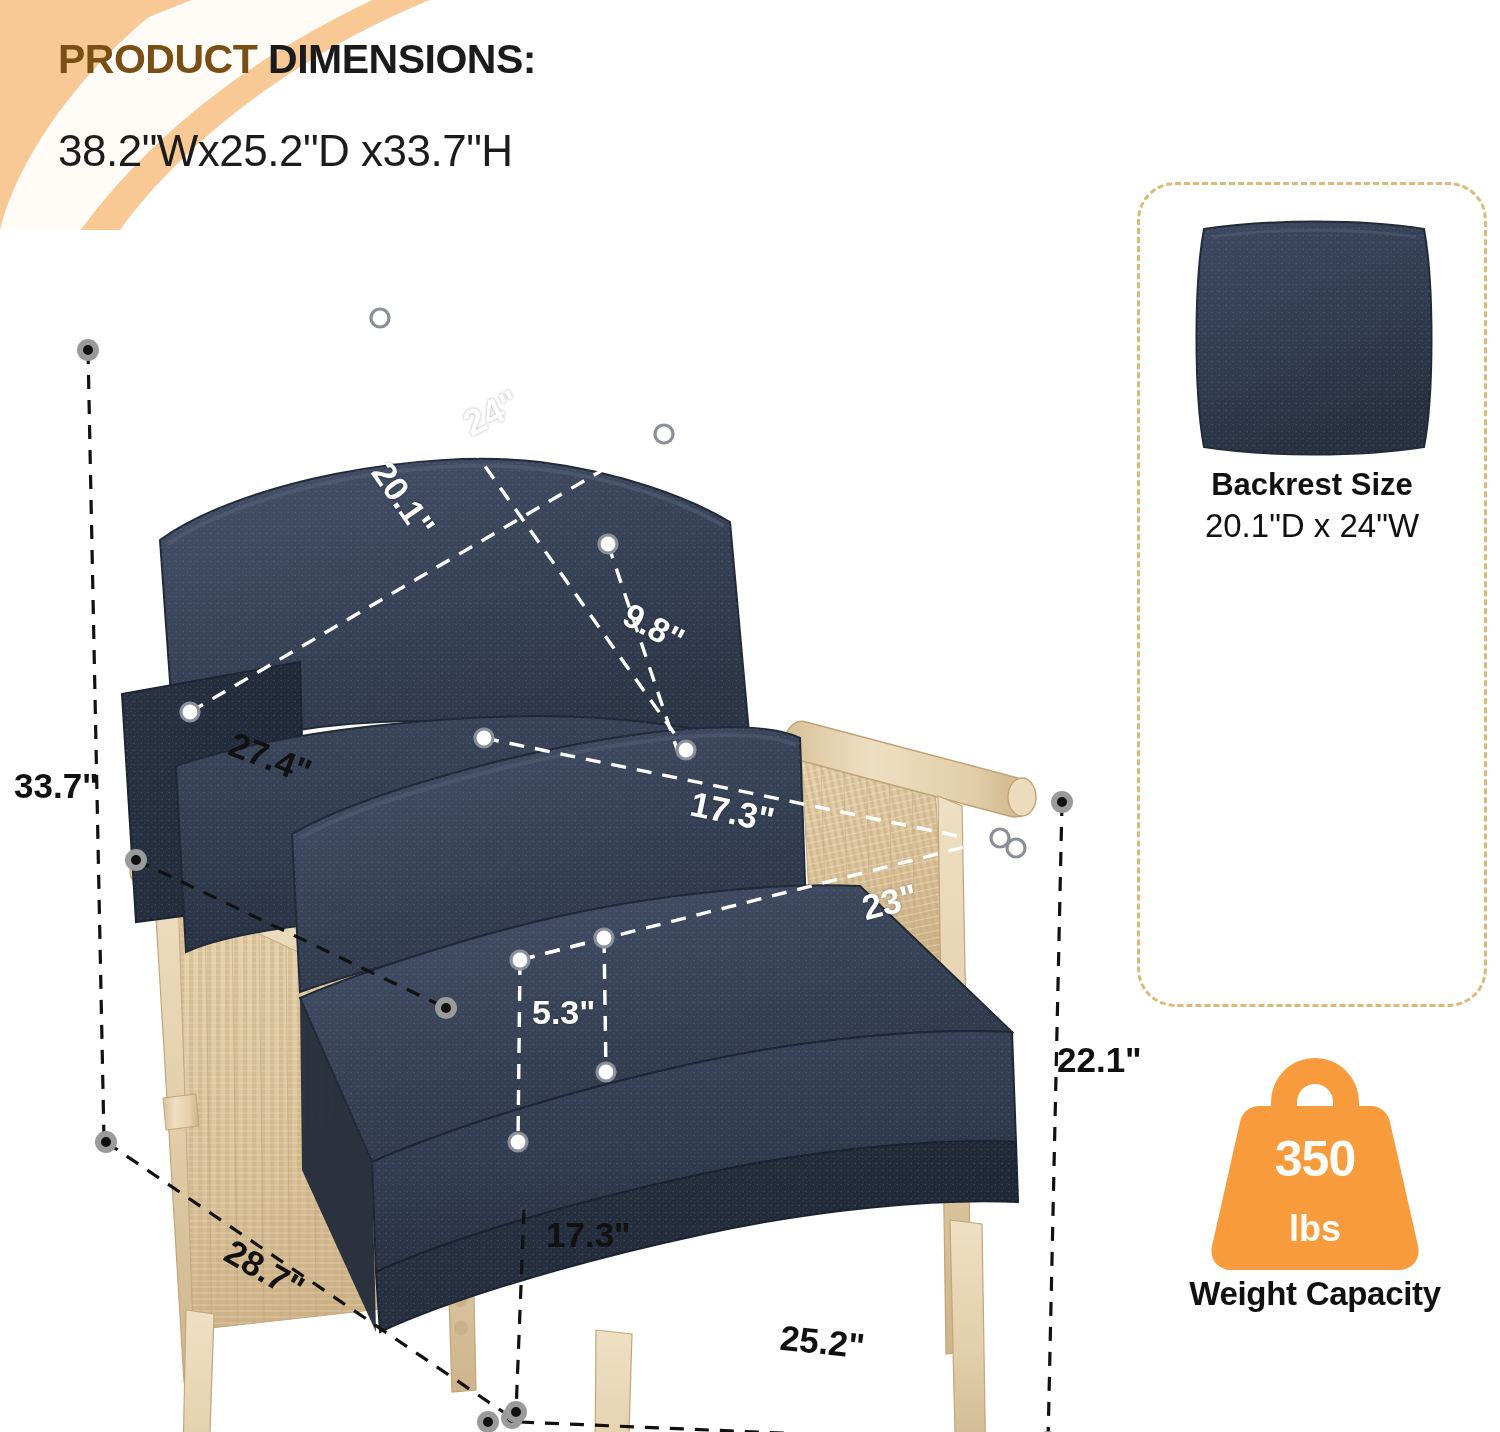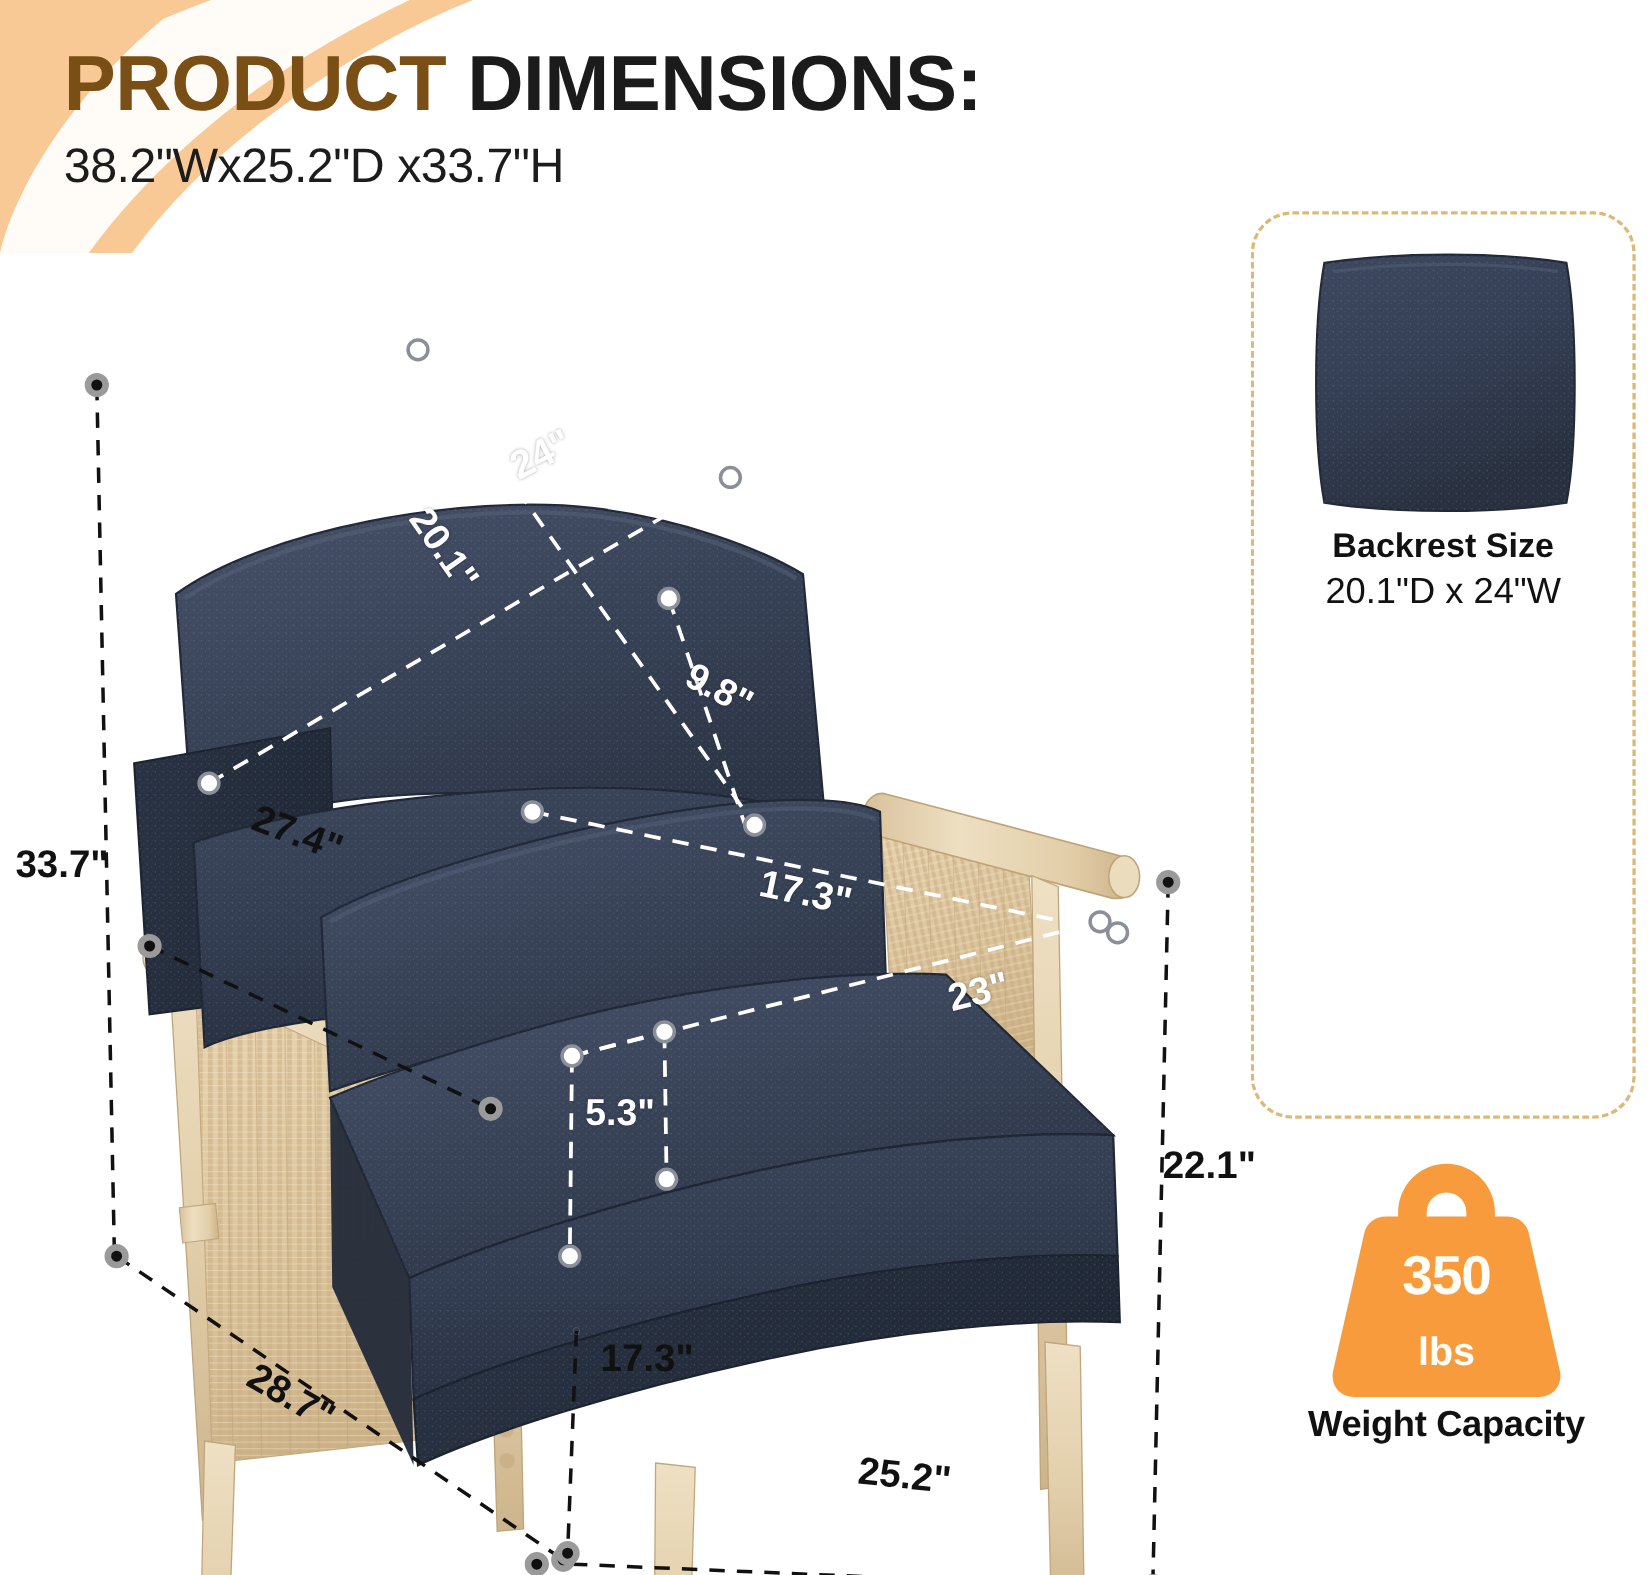--- a/index.html
+++ b/index.html
@@ -3,37 +3,37 @@
 <meta charset="utf-8">
 <style>
   html,body{margin:0;padding:0;background:#fff;}
   body{width:1500px;height:1432px;position:relative;overflow:hidden;
        font-family:"Liberation Sans","DejaVu Sans",sans-serif;}
 
   
   #corner-decor{position:absolute;left:0;top:0;width:470px;height:230px;pointer-events:none;}
 
   
-  #page-title{position:absolute;left:58px;top:36px;font-size:71px;font-weight:bold;
+  #page-title{position:absolute;left:58px;top:36px;font-size:41px;font-weight:bold;
               letter-spacing:-0.5px;color:#1b1b1b;white-space:nowrap;text-align:right;}
   #title-first{color:#7a4f16;}
   #page-subtitle{position:absolute;left:58px;top:126px;font-size:44px;color:#1c1c1c;
                  white-space:nowrap;letter-spacing:-0.5px;}
 
   
   #chair-stage{position:absolute;left:0;top:210px;width:1140px;height:1222px;}
   #chair-svg{position:absolute;left:0;top:0;}
 
   
   .dim-label{position:absolute;white-space:nowrap;font-weight:600;}
   .dim-white{color:#ffffff;text-shadow:0 0 3px rgba(0,0,0,.35);}
   .dim-black{color:#111111;}
 
   
-  #pillow-panel{position:absolute;left:1137px;top:192px;width:350px;height:825px;
+  #pillow-panel{position:absolute;left:1137px;top:182px;width:350px;height:825px;
                 border:3px dashed #ddb978;border-radius:38px;box-sizing:border-box;}
   .pill-block{position:absolute;left:0;width:100%;text-align:center;}
   .pill-name{font-size:31px;font-weight:bold;color:#111;line-height:1.18;}
   .pill-size{font-size:33px;color:#111;line-height:1.2;margin-top:2px;}
 
   
   #weight-block{position:absolute;left:1150px;top:1040px;width:330px;text-align:center;}
   #weight-icon-wrap{position:relative;width:100%;height:235px;}
   #weight-number{position:absolute;left:0;top:90px;width:100%;text-align:center;
                  font-size:50px;font-weight:bold;color:#fffdf8;letter-spacing:-1px;}

